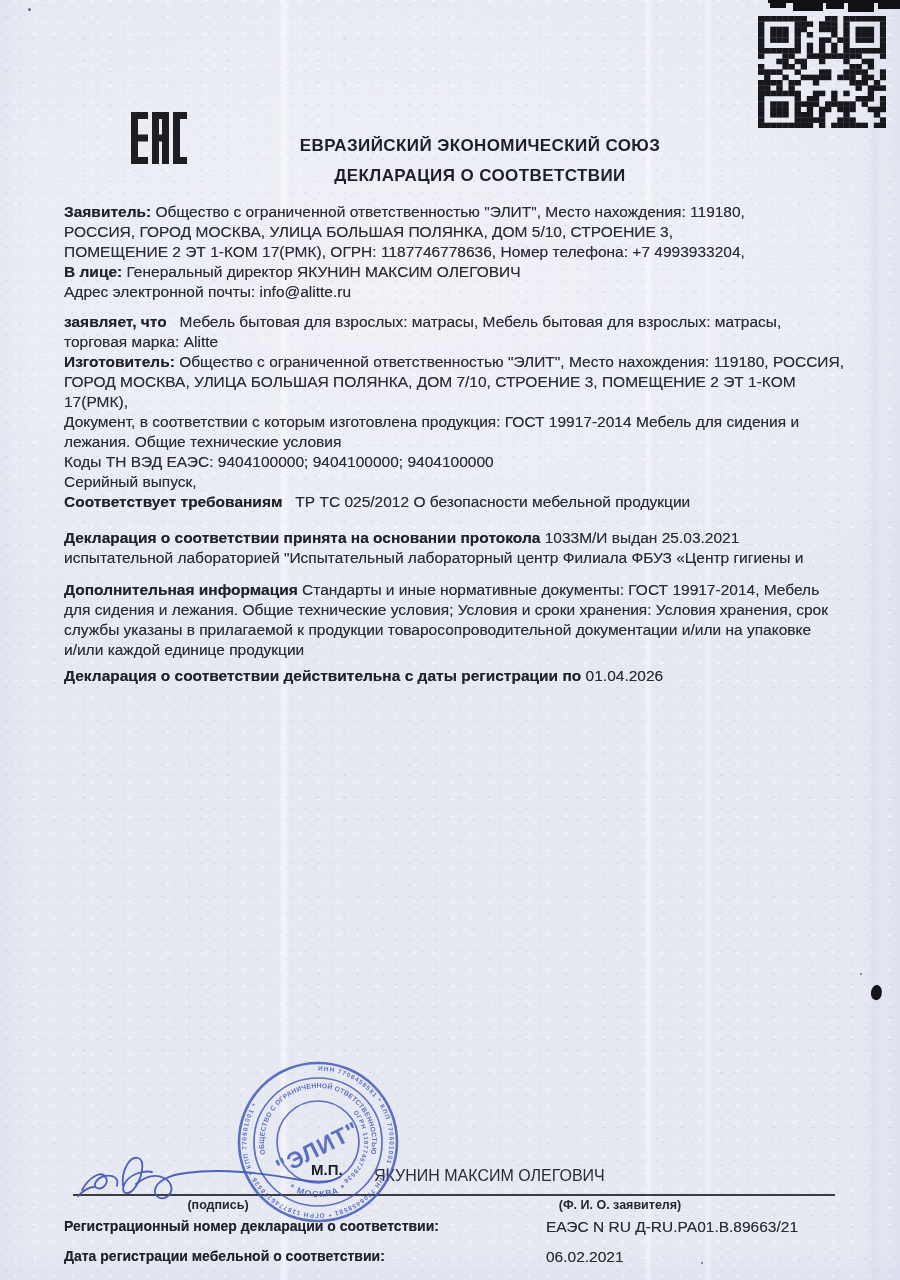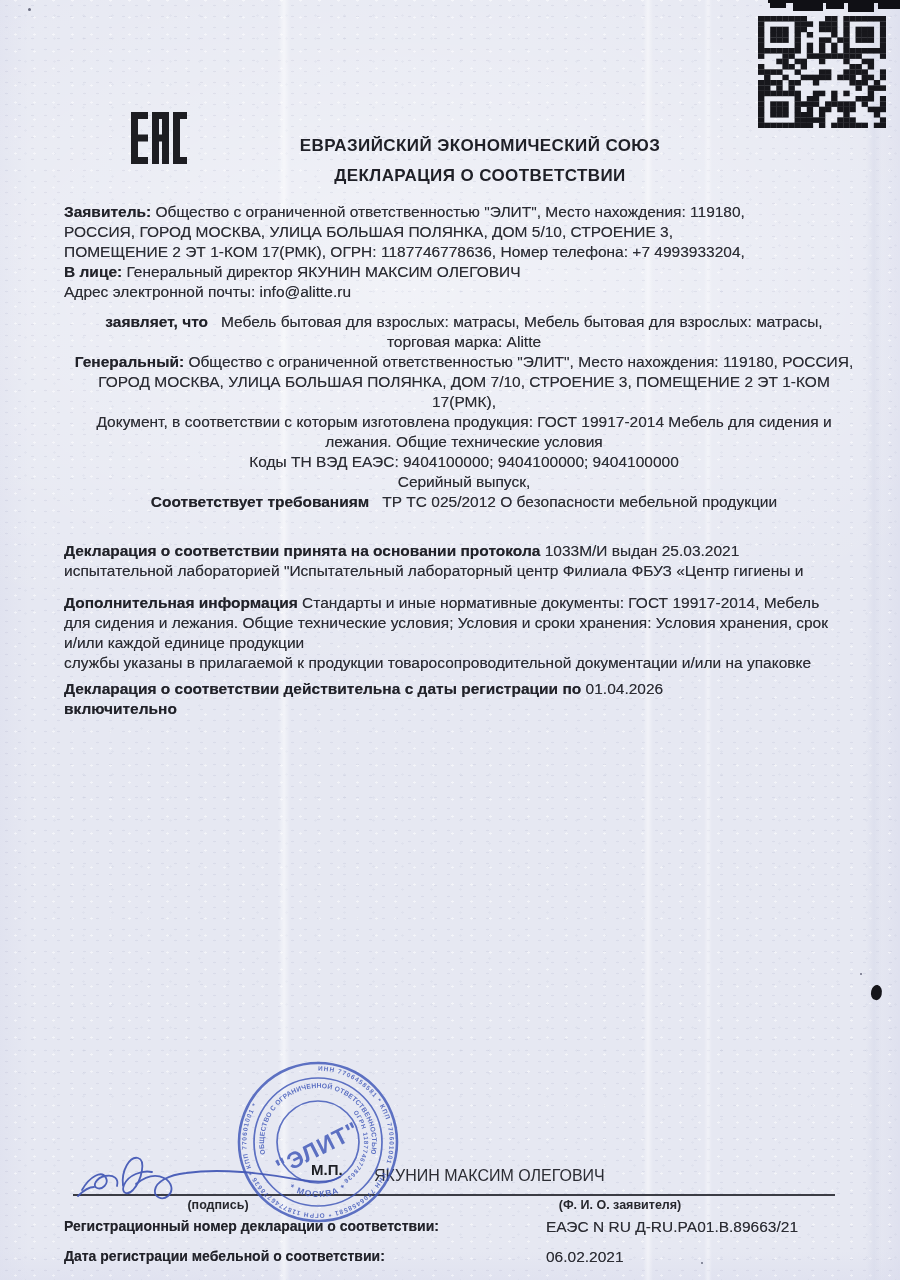--- a/index.html
+++ b/index.html
@@ -339,45 +339,44 @@
   <div class="title" style="top:166px;">ДЕКЛАРАЦИЯ О СООТВЕТСТВИИ</div>
 
   <div id="body-text">
       <div class="para" style="margin-top: 0px;">
         <div class="tline"><span class="b">Заявитель:</span><span> Общество с ограниченной ответственностью "ЭЛИТ", Место нахождения: 119180,</span></div>
         <div class="tline"><span>РОССИЯ, ГОРОД МОСКВА, УЛИЦА БОЛЬШАЯ ПОЛЯНКА, ДОМ 5/10, СТРОЕНИЕ 3,</span></div>
         <div class="tline"><span>ПОМЕЩЕНИЕ 2 ЭТ 1-КОМ 17(РМК), ОГРН: 1187746778636, Номер телефона: +7 4993933204,</span></div>
         <div class="tline"><span class="b">В лице:</span><span> Генеральный директор ЯКУНИН МАКСИМ ОЛЕГОВИЧ</span></div>
         <div class="tline"><span>Адрес электронной почты: info@alitte.ru</span></div>
       </div>
-      <div class="para" style="margin-top: 10px; text-align: center;">
+      <div class="para" style="margin-top: 10px;">
         <div class="tline"><span class="b">заявляет, что</span><span>   Мебель бытовая для взрослых: матрасы, Мебель бытовая для взрослых: матрасы,</span></div>
         <div class="tline"><span>торговая марка: Alitte</span></div>
-        <div class="tline"><span class="b">Генеральный:</span><span> Общество с ограниченной ответственностью "ЭЛИТ", Место нахождения: 119180, РОССИЯ,</span></div>
+        <div class="tline"><span class="b">Изготовитель:</span><span> Общество с ограниченной ответственностью "ЭЛИТ", Место нахождения: 119180, РОССИЯ,</span></div>
         <div class="tline"><span>ГОРОД МОСКВА, УЛИЦА БОЛЬШАЯ ПОЛЯНКА, ДОМ 7/10, СТРОЕНИЕ 3, ПОМЕЩЕНИЕ 2 ЭТ 1-КОМ</span></div>
         <div class="tline"><span>17(РМК),</span></div>
         <div class="tline"><span>Документ, в соответствии с которым изготовлена продукция: ГОСТ 19917-2014 Мебель для сидения и</span></div>
         <div class="tline"><span>лежания. Общие технические условия</span></div>
         <div class="tline"><span>Коды ТН ВЭД ЕАЭС: 9404100000; 9404100000; 9404100000</span></div>
         <div class="tline"><span>Серийный выпуск,</span></div>
         <div class="tline"><span class="b">Соответствует требованиям</span><span>   ТР ТС 025/2012 О безопасности мебельной продукции</span></div>
       </div>
-      <div class="para" style="margin-top: 29px;">
+      <div class="para" style="margin-top: 16px;">
         <div class="tline"><span class="b">Декларация о соответствии принята на основании протокола</span><span> 1033М/И выдан 25.03.2021</span></div>
         <div class="tline"><span>испытательной лабораторией "Испытательный лабораторный центр Филиала ФБУЗ «Центр гигиены и</span></div>
       </div>
       <div class="para" style="margin-top: 12px;">
         <div class="tline"><span class="b">Дополнительная информация</span><span> Стандарты и иные нормативные документы: ГОСТ 19917-2014, Мебель</span></div>
         <div class="tline"><span>для сидения и лежания. Общие технические условия; Условия и сроки хранения: Условия хранения, срок</span></div>
+        <div class="tline"><span>службы указаны в прилагаемой к продукции товаросопроводительной документации и/или на упаковке</span></div>
         <div class="tline"><span>и/или каждой единице продукции</span></div>
-        <div class="tline"><span>службы указаны в прилагаемой к продукции товаросопроводительной документации и/или на упаковке</span></div>
       </div>
       <div class="para" style="margin-top: 6px;">
         <div class="tline"><span class="b">Декларация о соответствии действительна с даты регистрации по</span><span> 01.04.2026</span></div>
-        <div class="tline"><span class="b">включительно</span></div>
       </div>
     </div>
 
   <div class="blot"></div>
   <div class="speck" style="left:28px;top:8px;width:3px;height:3px;"></div>
   <div class="speck" style="left:701px;top:1262px;width:2px;height:2px;"></div>
   <div class="speck" style="left:860px;top:973px;width:2px;height:2px;"></div>
 
   <div class="sigline"></div>
 

